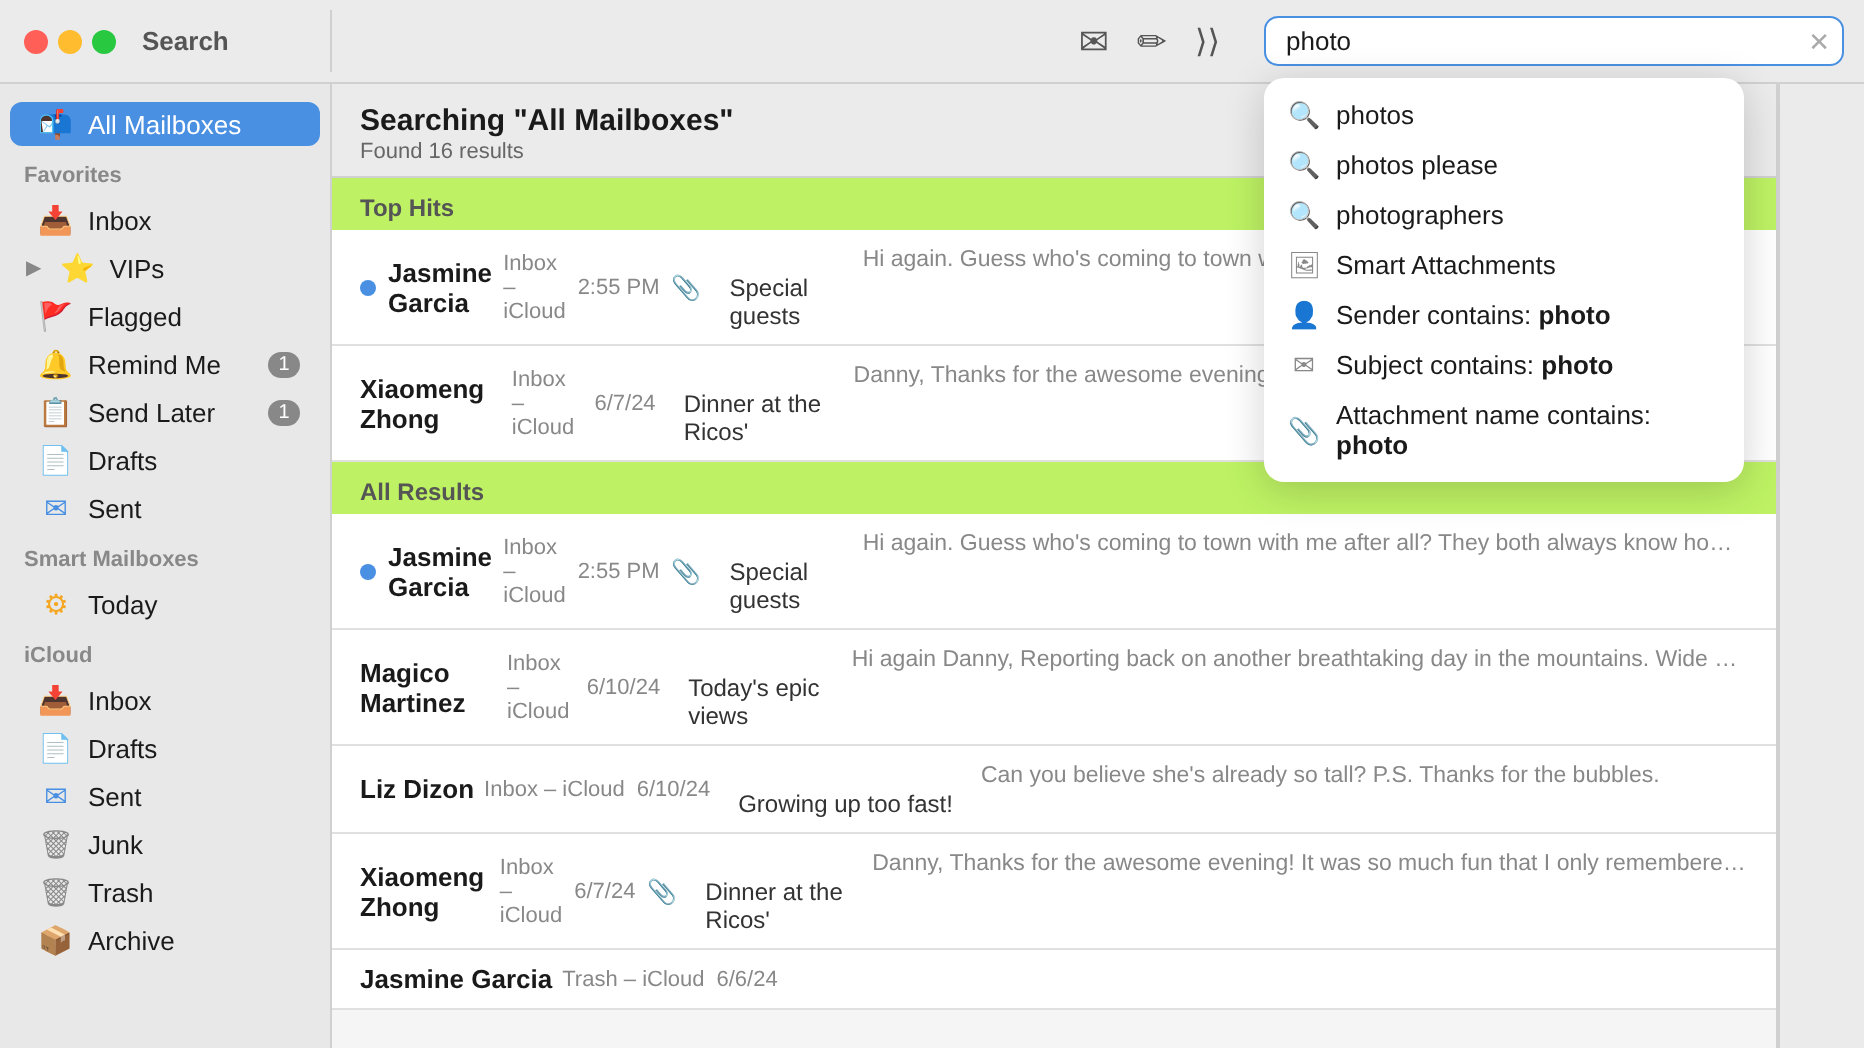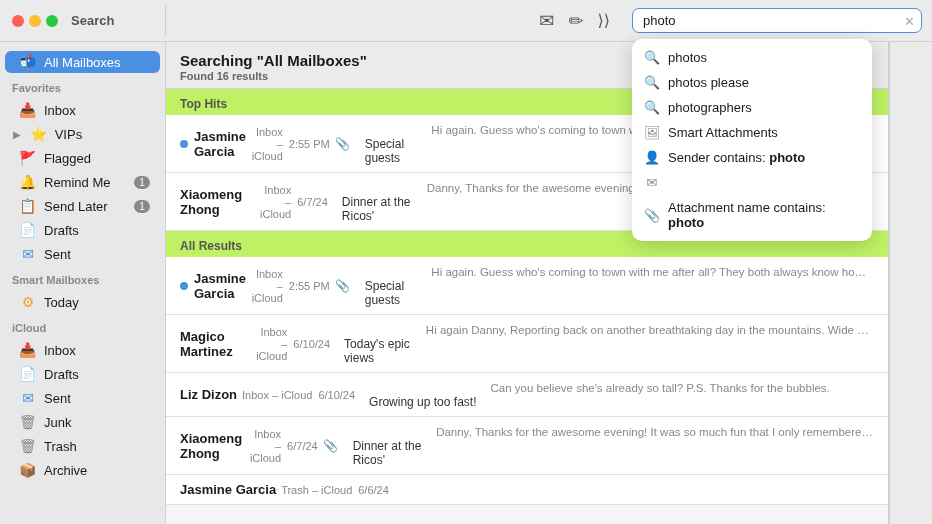--- a/index.html
+++ b/index.html
@@ -88,21 +88,20 @@
     }
     .main-header-title {
       font-size: 15px;
       font-weight: 600;
       color: #1a1a1a;
     }
     .main-header-subtitle {
       font-size: 11px;
       color: #666;
       margin-top: 1px;
-      font-weight: bold;
     }
 
     
     .email-list {
       flex: 1;
       overflow-y: auto;
       background: #f5f5f5;
     }
     .section-header {
       font-size: 12px;
@@ -142,21 +141,20 @@
       flex-shrink: 0;
     }
     .email-meta {
       display: flex;
       align-items: center;
       gap: 6px;
     }
     .email-mailbox {
       font-size: 11px;
       color: #888;
-      text-align: right;
     }
     .email-date {
       font-size: 11px;
       color: #888;
       white-space: nowrap;
     }
     .email-paperclip {
       font-size: 12px;
       color: #aaa;
     }
@@ -324,20 +322,21 @@
           <div class="dropdown-item">
             <span class="dropdown-icon">🖼</span>
             <span>Smart Attachments</span>
           </div>
           <div class="dropdown-item">
             <span class="dropdown-icon">👤</span>
             <span>Sender contains: <strong>photo</strong></span>
           </div>
           <div class="dropdown-item">
             <span class="dropdown-icon">✉</span>
+            <span>Subject contains: <strong>photo</strong></span>
           </div>
           <div class="dropdown-item">
             <span class="dropdown-icon">📎</span>
             <span>Attachment name contains: <strong>photo</strong></span>
           </div>
         </div>
       </div>
     </div>
   </div>
 

